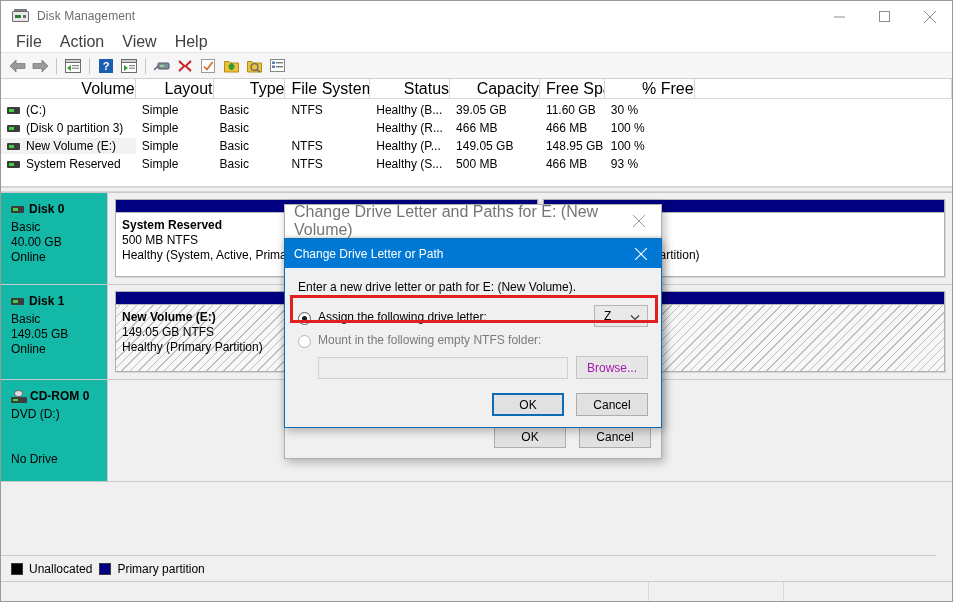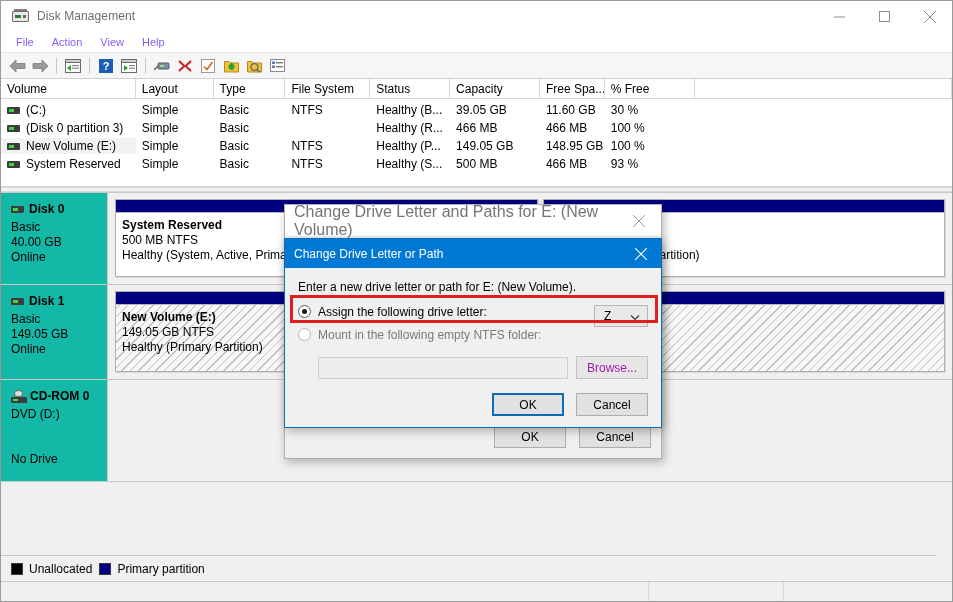--- a/index.html
+++ b/index.html
@@ -74,22 +74,22 @@
   
   .menubar {
     height: 21px;
     background: #ffffff;
     display: flex;
     align-items: center;
     padding-left: 6px;
     border-bottom: 1px solid #e3e3e3;
   }
   .menu-item {
-    font-size: 11px;
-    color: #8b5cf6;
+    font-size: 16px;
+    color: #404040;
     padding: 2px 9px;
     line-height: 14px;
   }
 
   
   .toolbar {
     height: 26px;
     background: #f6f6f6;
     display: flex;
     align-items: center;
@@ -117,27 +117,28 @@
     overflow: hidden;
     position: relative;
   }
   .vol-header {
     display: flex;
     height: 20px;
     background: #ffffff;
     border-bottom: 1px solid #d6d6d6;
   }
   .vh-cell {
-    font-size: 12px;
+    font-size: 16px;
     color: #000;
     padding: 2px 0 0 6px;
     border-right: 1px solid #d6d6d6;
     white-space: nowrap;
     overflow: hidden;
     line-height: 16px;
+    text-align: right;
   }
   .vol-rows { padding-top: 2px; }
   .vol-row {
     display: flex;
     height: 18px;
     align-items: center;
   }
   .vol-row.selected .vr-cell:first-child { background: #f2f2f2; }
   .vr-cell {
     font-size: 12px;
@@ -365,21 +366,21 @@
     position: absolute;
     left: 5px;
     top: 56px;
     width: 368px;
     height: 28px;
     border: 3px solid #e02020;
     pointer-events: none;
   }
 
   .radio-row {
-    display: flex; align-items: flex-start;
+    display: flex; align-items: flex-end;
     margin-bottom: 3px;
     position: relative;
     height: 20px;
   }
   .radio {
     width: 13px; height: 13px;
     border: 1px solid #5a5a5a;
     border-radius: 50%;
     background: #ffffff;
     margin-right: 7px;

